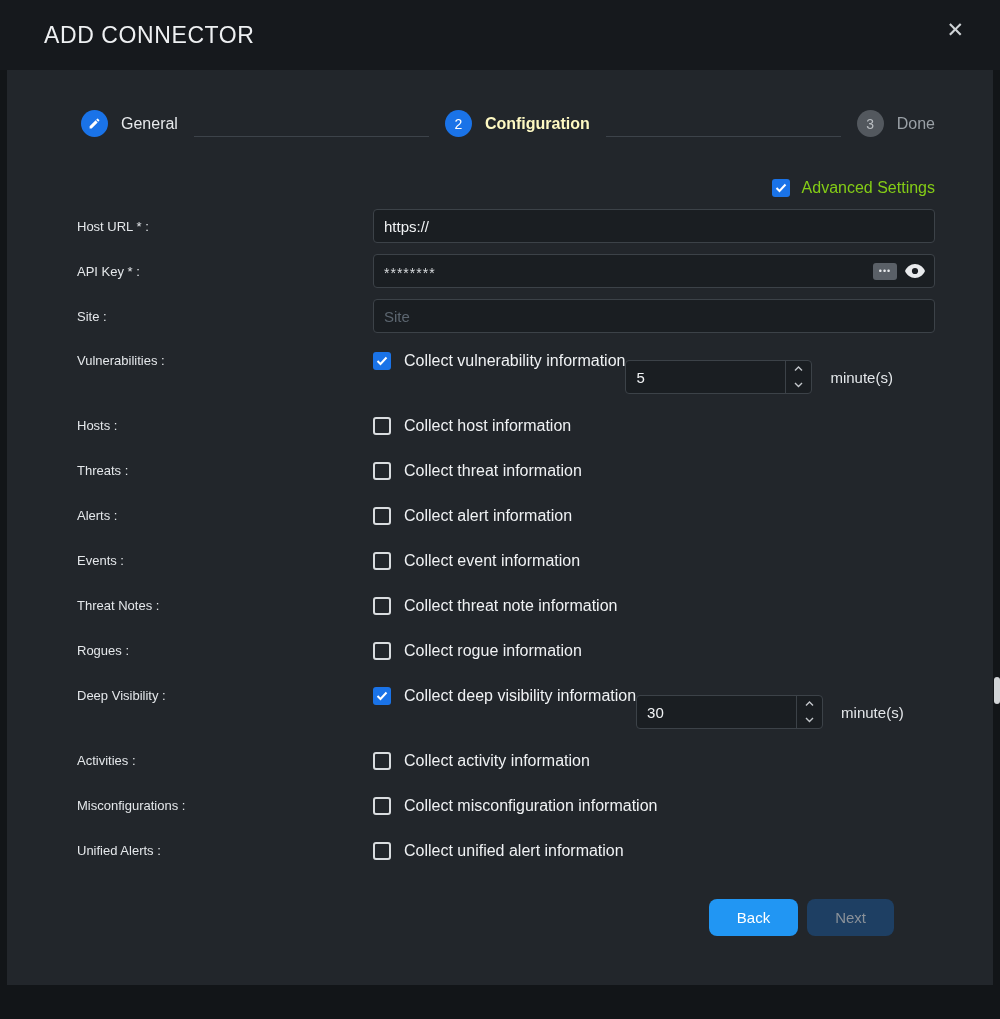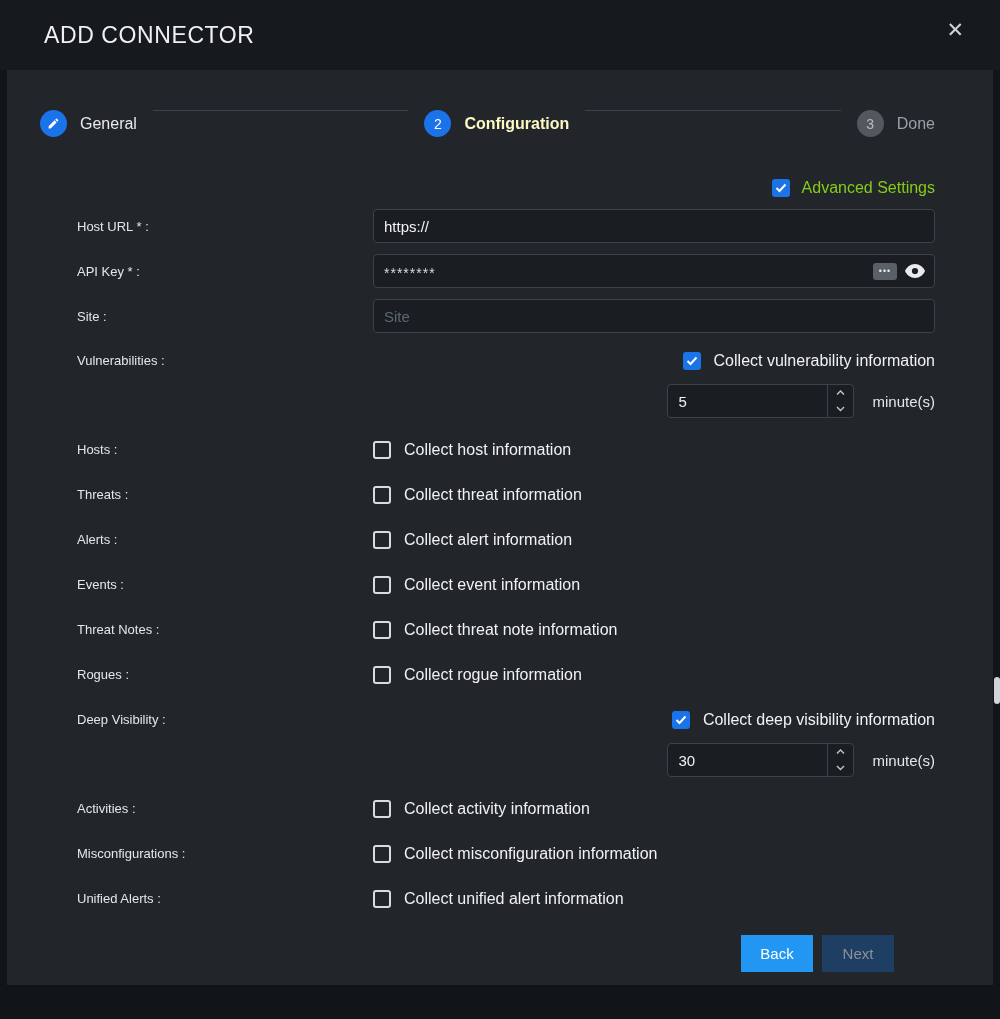--- a/index.html
+++ b/index.html
@@ -21,21 +21,21 @@
   .title { font-size:23px; font-weight:500; letter-spacing:.6px; color:#eef0f2; }
   .close-btn { font-size:21px; color:#cfd3d6; cursor:pointer; line-height:1; margin-top:-12px; }
 
   
   .modal {
     position:absolute; left:7px; right:7px; top:70px; height:915px;
     background:#22262b;
   }
 
   
-  .stepper { display:flex; align-items:flex-start; padding:40px 58px 0 33px; }
+  .stepper { display:flex; align-items:flex-end; padding:40px 58px 0 74px; }
   .step { display:flex; align-items:center; gap:13px; flex:none; }
   .step-circle {
     width:27px; height:27px; border-radius:50%;
     display:flex; align-items:center; justify-content:center;
     font-size:14px; flex:none; cursor:pointer;
   }
   .step-circle.blue { background:#1a73e8; color:#fff; }
   .step-circle.gray { background:#53585e; color:#b9bdc1; cursor:default; }
   .step-label { font-size:16px; color:#e8eaed; }
   .step.active .step-label { font-weight:bold; color:#fef9c3; }
@@ -91,39 +91,40 @@
     min-width:24px; height:17px; background:#5a6067; border-radius:3px;
     color:#e8eaec; font-size:9px; letter-spacing:1px;
     display:flex; align-items:center; justify-content:center;
     margin-right:8px; cursor:pointer; padding:0 3px;
   }
   .eye-btn { margin-right:9px; display:flex; cursor:pointer; }
 
   .cb-control { display:flex; align-items:center; gap:13px; height:24px; cursor:pointer; }
   .cb-text { font-size:16px; color:#f0f2f4; }
 
-  .group-right { display:flex; flex-direction:column;align-items:flex-end; }
+  .group-right { display:flex; flex-direction:row; }
   .interval-row { display:flex; align-items:center; gap:18px; margin-top:11px; }
   .num-input {
     width:187px; height:34px; background:#1a1e22;
     border:1px solid #3c4248; border-radius:4px;
     display:flex; overflow:hidden;
   }
   .num-value { flex:1; display:flex; align-items:center; padding-left:10px; color:#f0f2f4; font-size:15px; }
   .spinner { width:26px; border-left:1px solid #3c4248; display:flex; flex-direction:column; }
   .spin-btn { flex:1; display:flex; align-items:center; justify-content:center; cursor:pointer; }
   .unit { font-size:15px; color:#e4e7ea; }
 
   
   .footer { display:flex; justify-content:flex-end; gap:9px; padding:12px 41px 0 0; }
   .btn {
-    height:37px; min-width:72px; padding:0 4px; border-radius:0;
+    height:37px; min-width:72px; padding:0 28px; border-radius:8px;
     font-size:15px; border:none; cursor:pointer;
     display:flex; align-items:center; justify-content:center;
     font-family:"Liberation Sans", sans-serif;
+    margin-top:12px;
   }
   .btn.back { background:#2196f3; color:#fff; }
   .btn.next { background:#1e3f63; color:#8a9199; }
 
   
   .scroll-thumb {
     position:absolute; right:0; top:677px; width:6px; height:27px;
     background:#d2d5d8; border-radius:3px; cursor:pointer;
   }
 </style>

